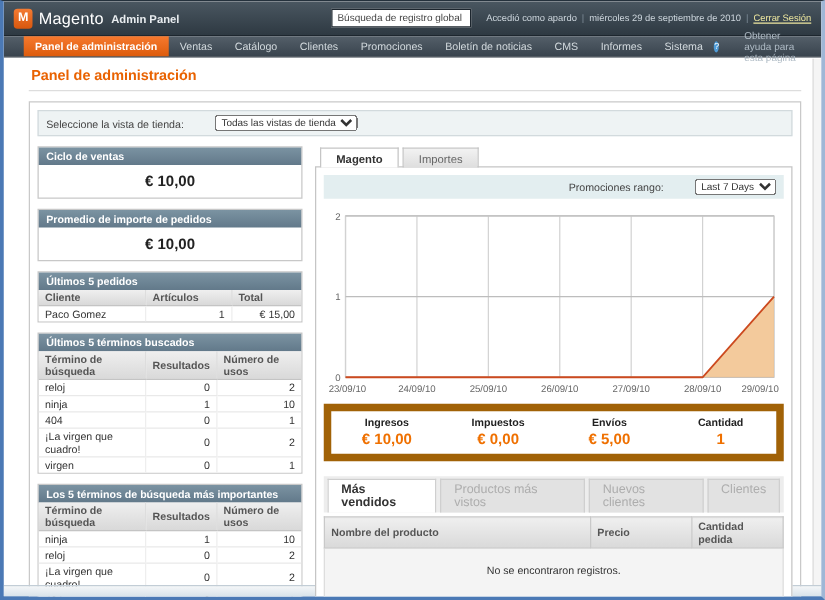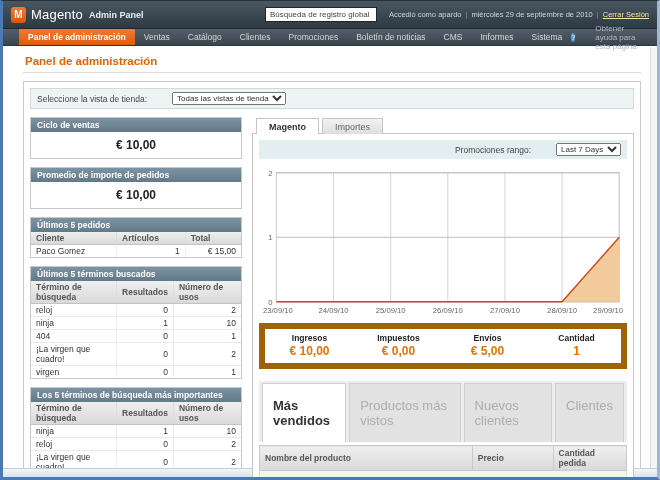--- a/index.html
+++ b/index.html
@@ -60,21 +60,21 @@
   .chart-wrap { padding:8px 2px 0 2px; }
   .chart-wrap svg { display:block; width:100%; }
   .chart-wrap text { font-family:"Liberation Sans",sans-serif; }
 
   .totals { border:6px solid #a16207; display:flex; margin-top:4px; padding:4px 0 5px; background:#fff; }
   .total { flex:1; text-align:center; }
   .t-label { font-size:8.5px; font-weight:bold; color:#222; }
   .t-value { font-size:12px; font-weight:bold; color:#ef7000; margin-top:1px; }
 
   .btabs { margin-top:12px; display:flex; gap:3px; background:#ededed; padding:2px 3px 0; }
-  .btab { border:1px solid #cfcfcf; border-bottom:none; padding:14px 10px; font-size:13px; background:#e2e2e2; color:#adadad; cursor:pointer; }
+  .btab { border:1px solid #cfcfcf; border-bottom:none; padding:2px 10px; font-size:10px; background:#e2e2e2; color:#adadad; cursor:pointer; }
   .btab.active { background:#fff; color:#333; font-weight:bold; }
 
   .p-table { width:100%; border-collapse:collapse; font-size:8.5px; margin-top:3px; }
   .p-table th { background:linear-gradient(#efefef,#d9d9d9); text-align:left; font-weight:bold; color:#555; padding:2px 5px; border:1px solid #c9c9c9; border-left:none; }
   .p-table th:first-child { border-left:1px solid #c9c9c9; }
   .p-empty { background:#f4f4f4; text-align:center; font-size:8.5px; color:#333; padding:12px 0 24px; border:1px solid #ddd; border-top:none; }
 
   .right-gutter { position:absolute; top:46px; right:0; bottom:9px; width:7px; background:#f5f5f5; border-left:1px solid #dcdcdc; }
   .bottom-strip { position:absolute; left:0; right:0; bottom:0; height:9px; background:linear-gradient(#f4f6f8,#d9e3ea); border-top:1px solid #c2cdd6; }
 </style>

